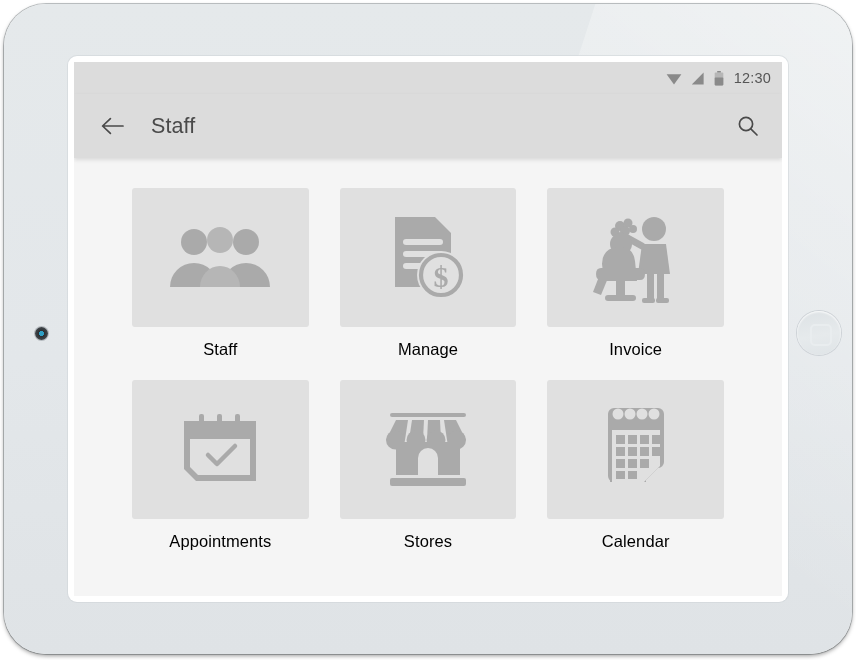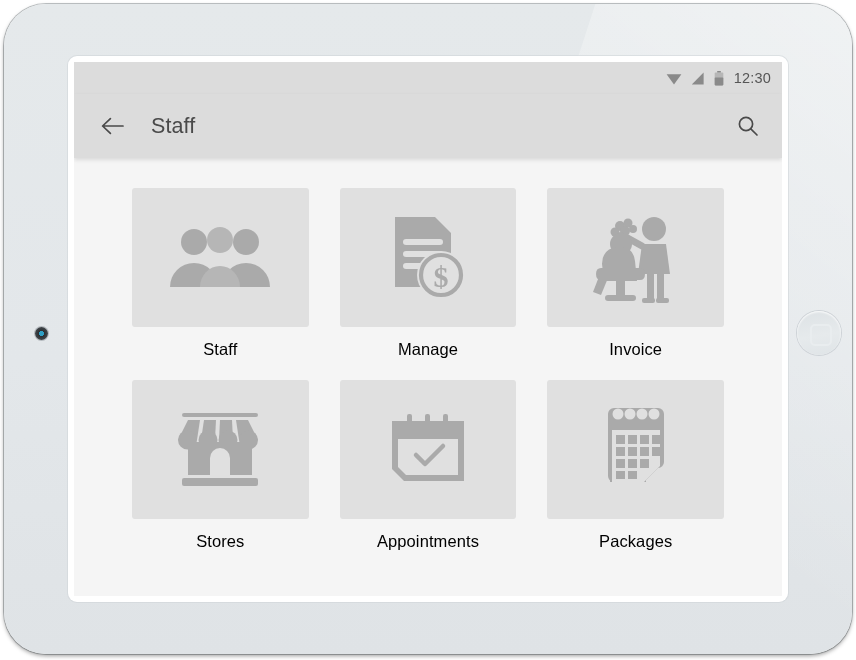--- a/index.html
+++ b/index.html
@@ -257,57 +257,57 @@
 
                 <rect x="24" y="67" width="9" height="17" fill="#aaaaaa"></rect>
                 <rect x="13" y="83" width="31" height="6" rx="3" fill="#aaaaaa"></rect>
               </svg>
             </div>
             <div class="tile-label">Invoice</div>
           </div>
 
           <div class="tile">
             <div class="tile-art">
-              <svg width="92" height="76" viewBox="0 0 92 76">
-                <rect x="8" y="1" width="76" height="4" rx="2" fill="#aaaaaa"></rect>
-
-                <path d="M14 8 H26 L23 28 H4 Z" fill="#aaaaaa"></path>
-                <path d="M30 8 H42 L41 28 H27 Z" fill="#aaaaaa"></path>
-                <path d="M46 8 H58 L59 28 H45 Z" fill="#aaaaaa"></path>
-                <path d="M62 8 H74 L84 28 H65 Z" fill="#aaaaaa"></path>
-
-                <circle cx="13.5" cy="28" r="9.5" fill="#aaaaaa"></circle>
-                <circle cx="34" cy="28" r="9.5" fill="#aaaaaa"></circle>
-                <circle cx="54" cy="28" r="9.5" fill="#aaaaaa"></circle>
-                <circle cx="74.5" cy="28" r="9.5" fill="#aaaaaa"></circle>
-
-                <rect x="14" y="30" width="64" height="33" fill="#aaaaaa"></rect>
-                <path d="M36 63 V46 a10 10 0 0 1 20 0 v17 Z" fill="#e0e0e0"></path>
-                <rect x="8" y="66" width="76" height="8" rx="2" fill="#aaaaaa"></rect>
-              </svg>
-            </div>
-            <div class="tile-label">Stores</div>
-          </div>
-
-          <div class="tile">
-            <div class="tile-art">
               <svg width="84" height="76" viewBox="0 0 84 76">
                 <rect x="21" y="2" width="5" height="12" rx="2" fill="#aaaaaa"></rect>
                 <rect x="39" y="2" width="5" height="12" rx="2" fill="#aaaaaa"></rect>
                 <rect x="57" y="2" width="5" height="12" rx="2" fill="#aaaaaa"></rect>
                 <path d="M6 9 H78 V69 H18 L6 57 Z" fill="#aaaaaa"></path>
                 <path d="M12 27 H72 V63 H20 L12 55 Z" fill="#e0e0e0"></path>
                 <path d="M30 43 L39 52 L57 34" stroke="#aaaaaa" stroke-width="4.5" fill="none" stroke-linecap="round" stroke-linejoin="round"></path>
               </svg>
             </div>
             <div class="tile-label">Appointments</div>
           </div>
 
           <div class="tile">
             <div class="tile-art">
+              <svg width="92" height="76" viewBox="0 0 92 76">
+                <rect x="8" y="1" width="76" height="4" rx="2" fill="#aaaaaa"></rect>
+
+                <path d="M14 8 H26 L23 28 H4 Z" fill="#aaaaaa"></path>
+                <path d="M30 8 H42 L41 28 H27 Z" fill="#aaaaaa"></path>
+                <path d="M46 8 H58 L59 28 H45 Z" fill="#aaaaaa"></path>
+                <path d="M62 8 H74 L84 28 H65 Z" fill="#aaaaaa"></path>
+
+                <circle cx="13.5" cy="28" r="9.5" fill="#aaaaaa"></circle>
+                <circle cx="34" cy="28" r="9.5" fill="#aaaaaa"></circle>
+                <circle cx="54" cy="28" r="9.5" fill="#aaaaaa"></circle>
+                <circle cx="74.5" cy="28" r="9.5" fill="#aaaaaa"></circle>
+
+                <rect x="14" y="30" width="64" height="33" fill="#aaaaaa"></rect>
+                <path d="M36 63 V46 a10 10 0 0 1 20 0 v17 Z" fill="#e0e0e0"></path>
+                <rect x="8" y="66" width="76" height="8" rx="2" fill="#aaaaaa"></rect>
+              </svg>
+            </div>
+            <div class="tile-label">Stores</div>
+          </div>
+
+          <div class="tile">
+            <div class="tile-art">
               <svg width="80" height="84" viewBox="0 0 80 84">
                 <path d="M12 6 a6 6 0 0 1 6 -6 h44 a6 6 0 0 1 6 6 v48 a6 6 0 0 1 -6 6 l-14 14 h-30 a6 6 0 0 1 -6 -6 Z" fill="#aaaaaa"></path>
                 <path d="M14 8 H66 V56 H50 V74 H14 Z" fill="#aaaaaa"></path>
 
                 <circle cx="22" cy="6" r="5.5" fill="#e0e0e0"></circle>
                 <circle cx="34" cy="6" r="5.5" fill="#e0e0e0"></circle>
                 <circle cx="46" cy="6" r="5.5" fill="#e0e0e0"></circle>
                 <circle cx="58" cy="6" r="5.5" fill="#e0e0e0"></circle>
 
                 <path d="M16 22 H64 V58 L48 74 H16 Z" fill="#e0e0e0"></path>
@@ -323,21 +323,21 @@
                 <rect x="56" y="39" width="8" height="9" fill="#aaaaaa"></rect>
 
                 <rect x="20" y="51" width="9" height="9" fill="#aaaaaa"></rect>
                 <rect x="32" y="51" width="9" height="9" fill="#aaaaaa"></rect>
                 <rect x="44" y="51" width="9" height="9" fill="#aaaaaa"></rect>
 
                 <rect x="20" y="63" width="9" height="8" fill="#aaaaaa"></rect>
                 <rect x="32" y="63" width="9" height="8" fill="#aaaaaa"></rect>
               </svg>
             </div>
-            <div class="tile-label">Packages</div>
+            <div class="tile-label">Calendar</div>
           </div>
 
         </div>
       </div>
 
     </div>
   </div>
 </div>
 
 </body></html>

